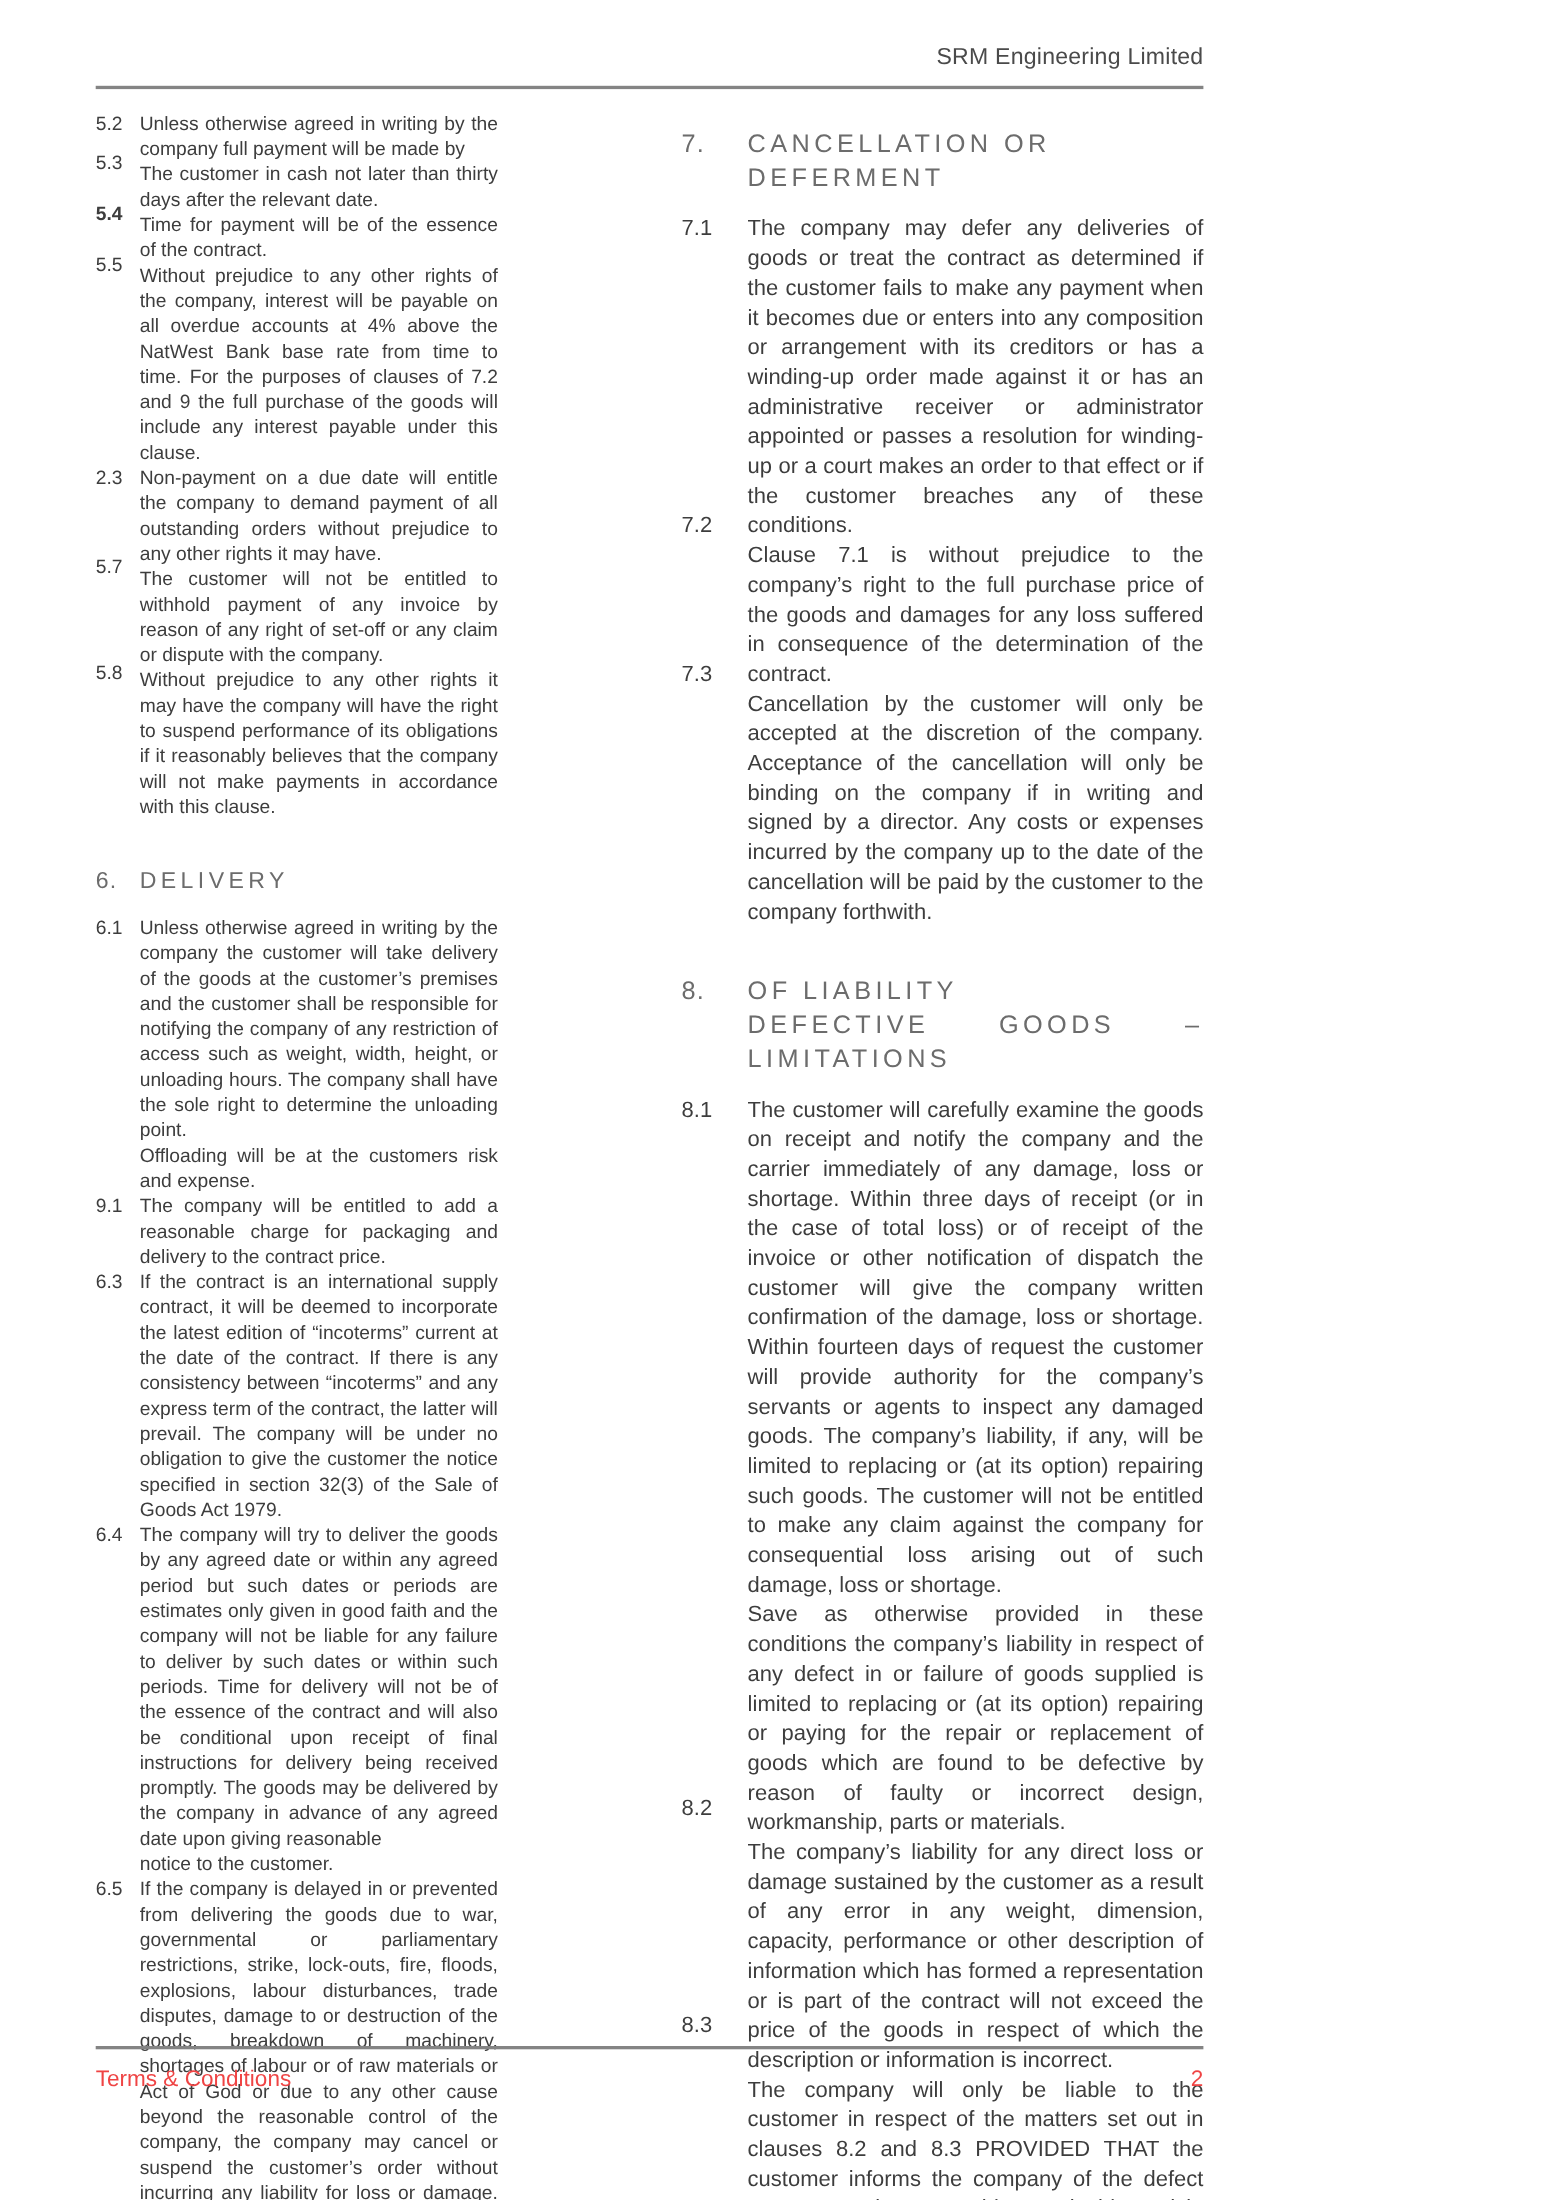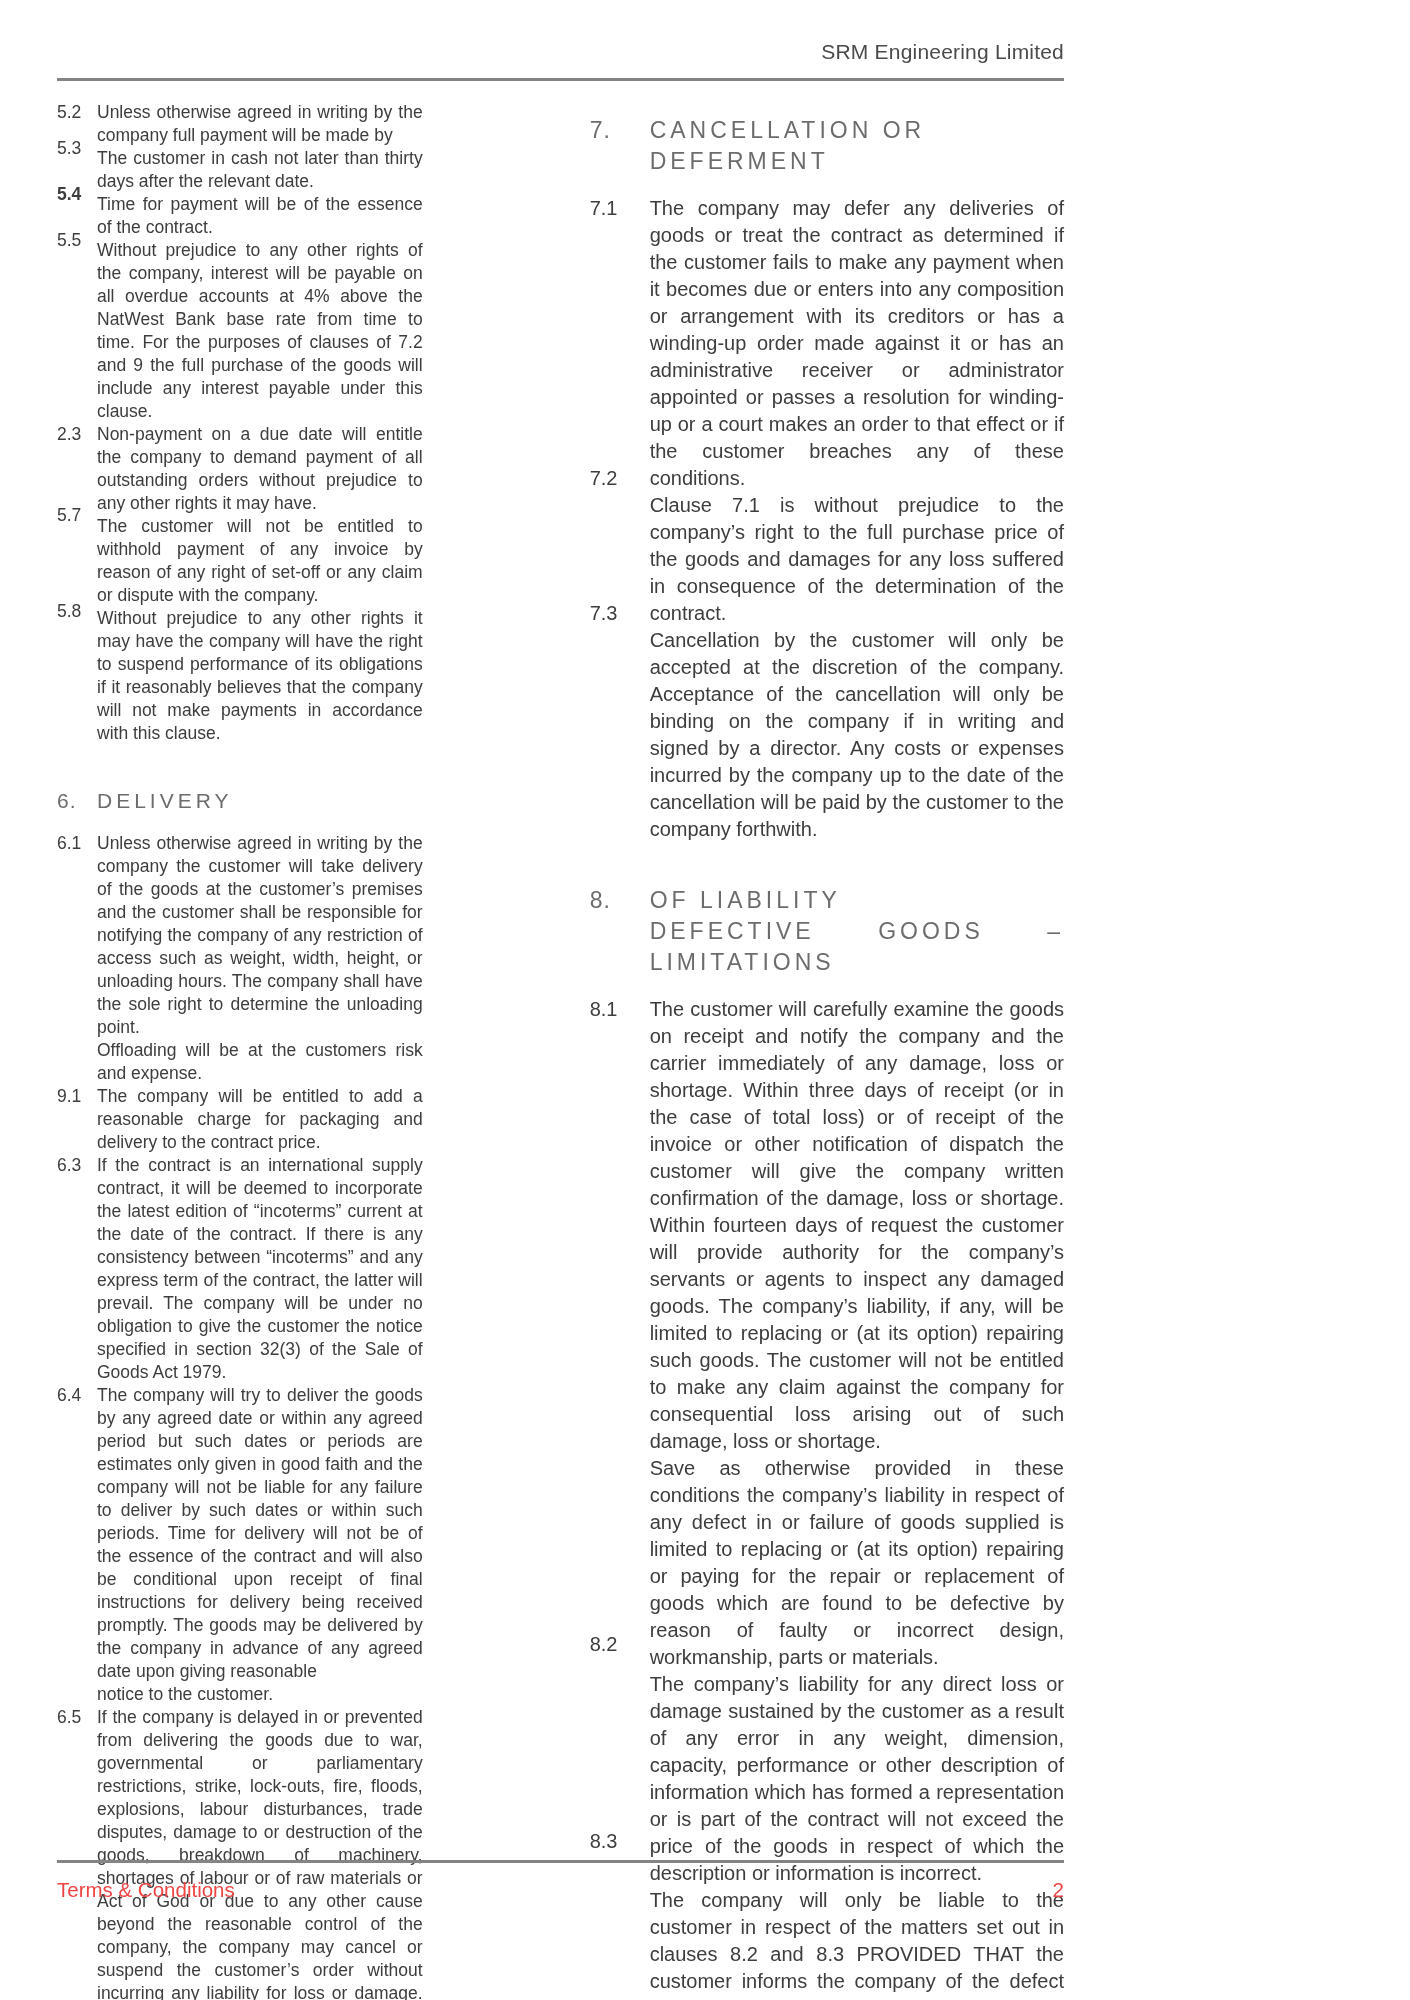--- a/index.html
+++ b/index.html
@@ -12,20 +12,21 @@
     height: 2000px;
     font-family: "Liberation Sans", "DejaVu Sans", sans-serif;
     color: #3d3d3d;
   }
   .page {
     position: relative;
     width: 1122px;
     height: 2000px;
     overflow: hidden;
     background: #ffffff;
+    margin-left: 30px;
   }
   
   .header { padding: 40px 58px 0 57px; }
   .company {
     text-align: right;
     font-size: 21px;
     color: #4a4a4a;
     letter-spacing: 0.2px;
   }
   .rule {

